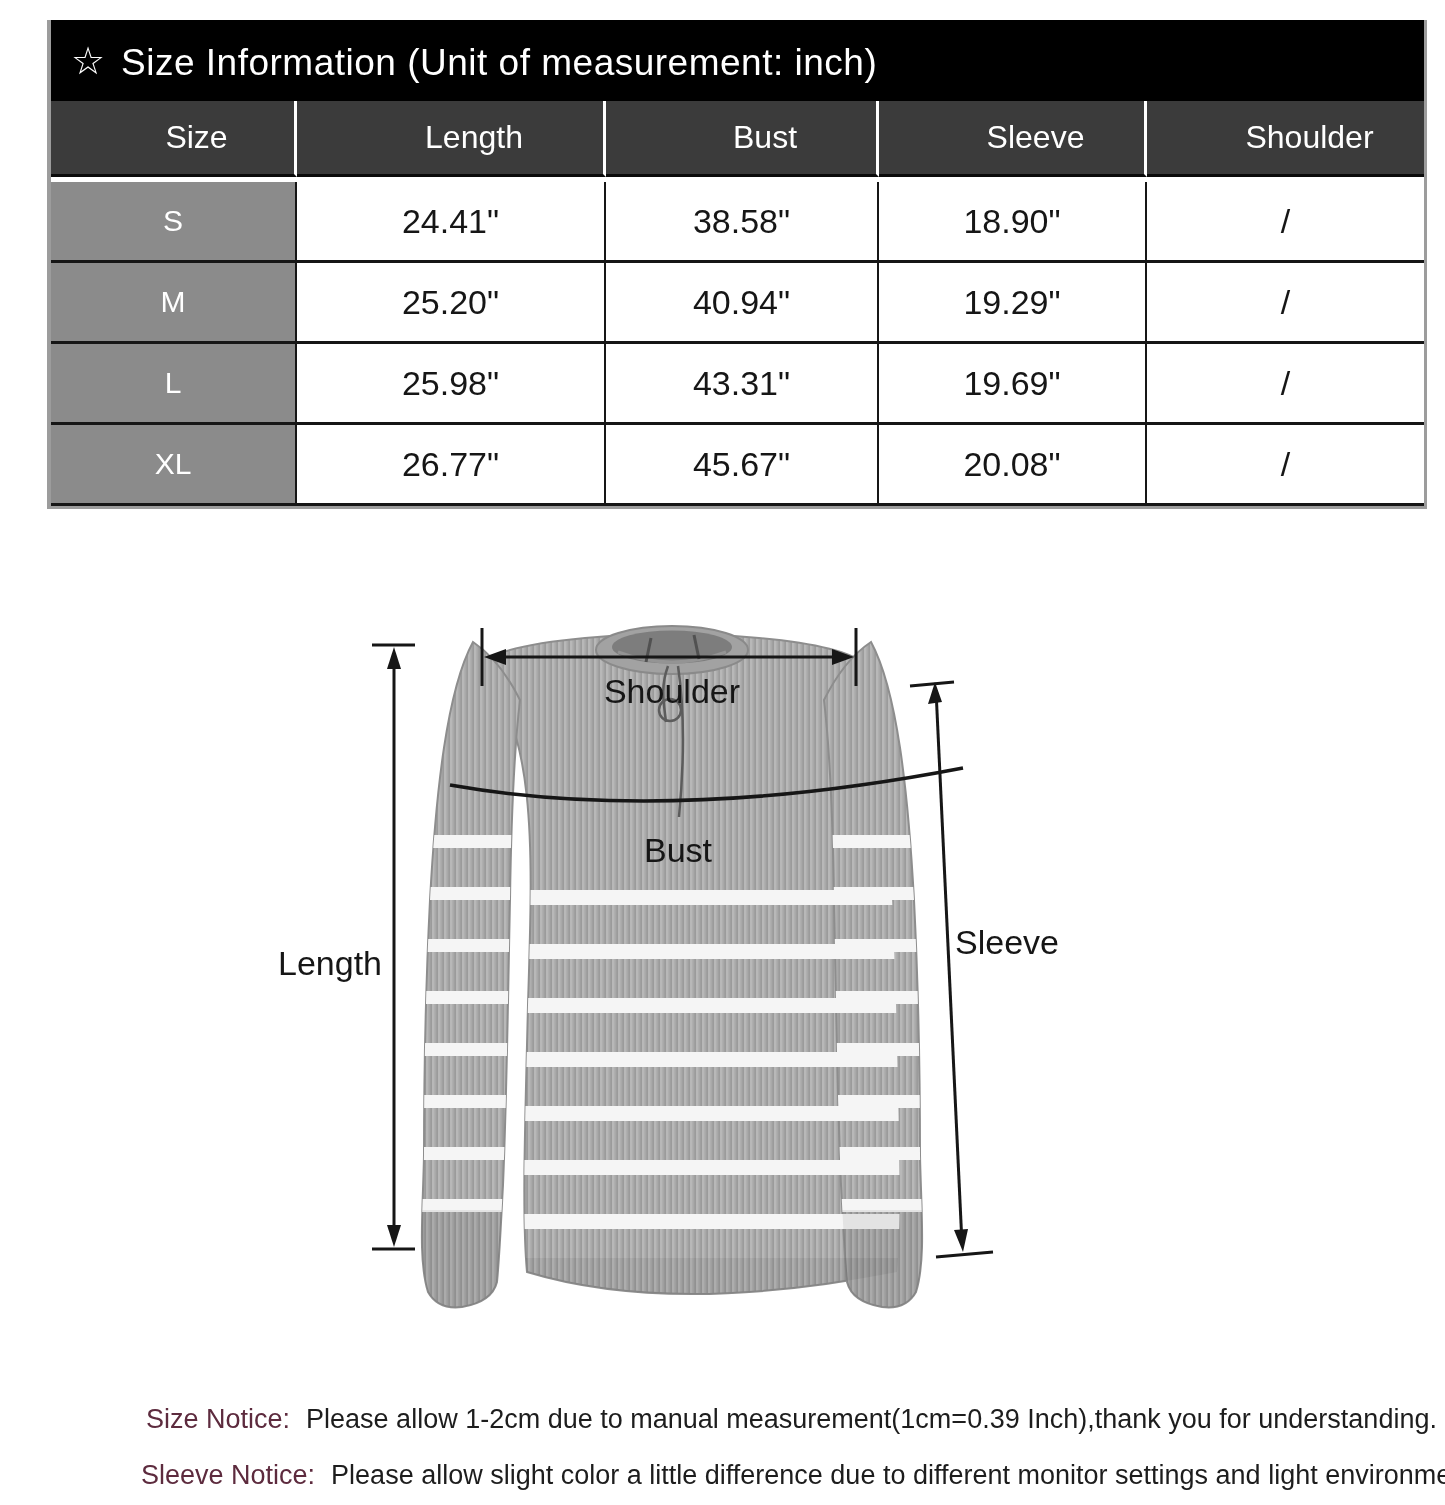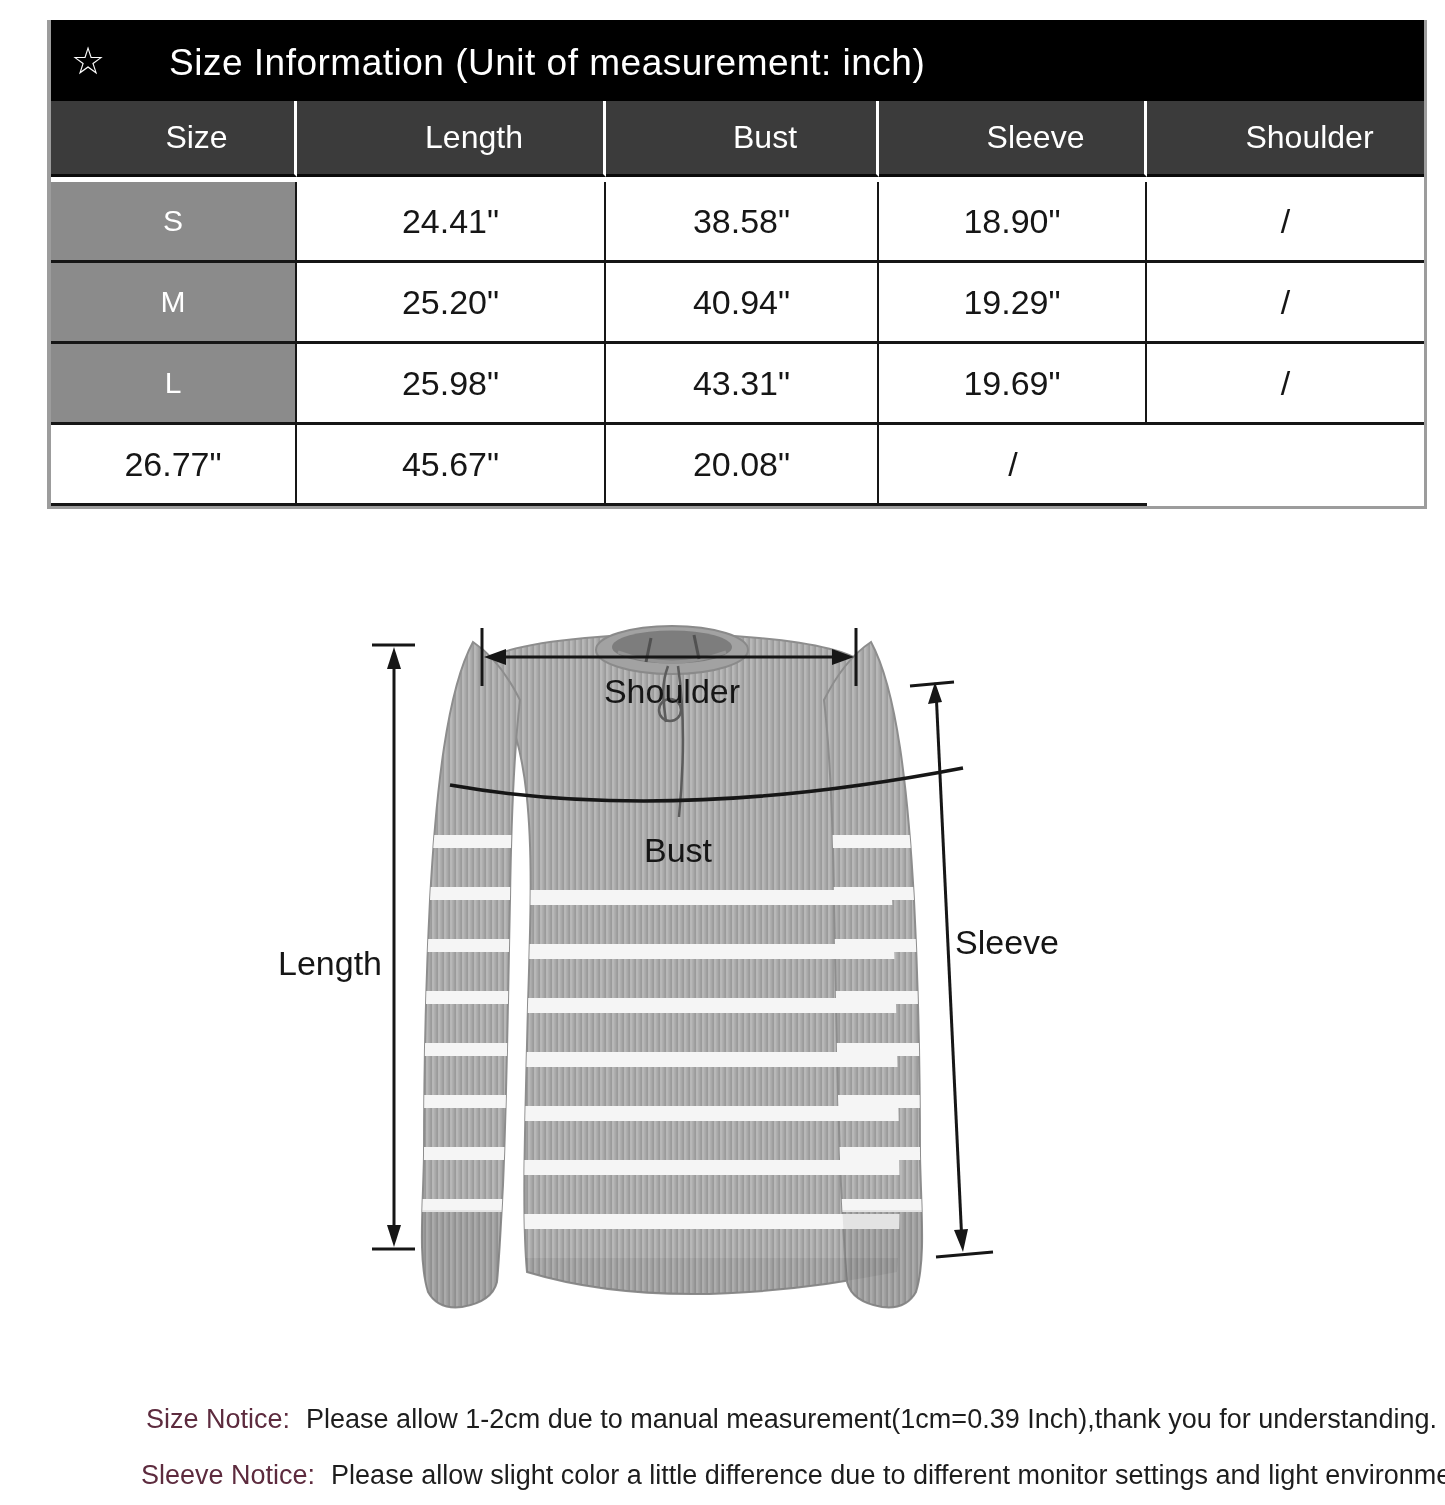--- a/index.html
+++ b/index.html
@@ -26,21 +26,21 @@
   .title-band{
     grid-column:1 / span 5;
     height:87px;
     background:#000000;
     border-bottom:2px solid #ffffff;
     display:flex;align-items:center;
     color:#ffffff;
     padding-left:20px;box-sizing:border-box;
   }
   .title-band .star{font-size:38px;margin-right:16px;line-height:1;transform:translateY(-2px);}
-  .title-band .title-text{font-size:37px;letter-spacing:0.5px;margin-left:48px;}
+  .title-band .title-text{font-size:37px;letter-spacing:0.5px;}
 
   .col-head{
     height:76px;
     background:#3b3b3b;
     color:#ffffff;
     font-size:32px;
     display:flex;align-items:center;justify-content:center;
     border-right:3px solid #ffffff;
     border-bottom:3px solid #0a0a0a;
     box-sizing:border-box;
@@ -104,20 +104,21 @@
     <div class="cell">40.94"</div>
     <div class="cell">19.29"</div>
     <div class="cell last">/</div>
 
     <div class="cell size-col">L</div>
     <div class="cell">25.98"</div>
     <div class="cell">43.31"</div>
     <div class="cell">19.69"</div>
     <div class="cell last">/</div>
 
+    <div class="cell size-col">XL</div>
     <div class="cell">26.77"</div>
     <div class="cell">45.67"</div>
     <div class="cell">20.08"</div>
     <div class="cell last">/</div>
   </div>
 
   <svg class="diagram" width="1445" height="770" viewBox="0 0 1445 770">
     <defs>
       <pattern id="rib" width="6" height="10" patternUnits="userSpaceOnUse">
         <rect width="6" height="10" fill="#a9a9a9"></rect>

